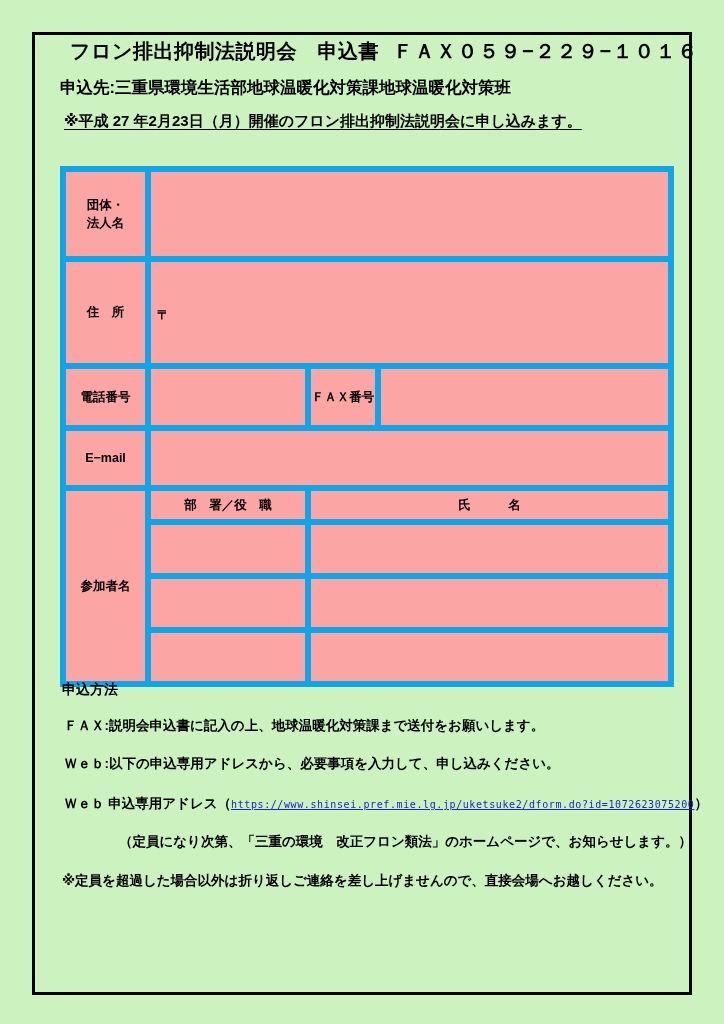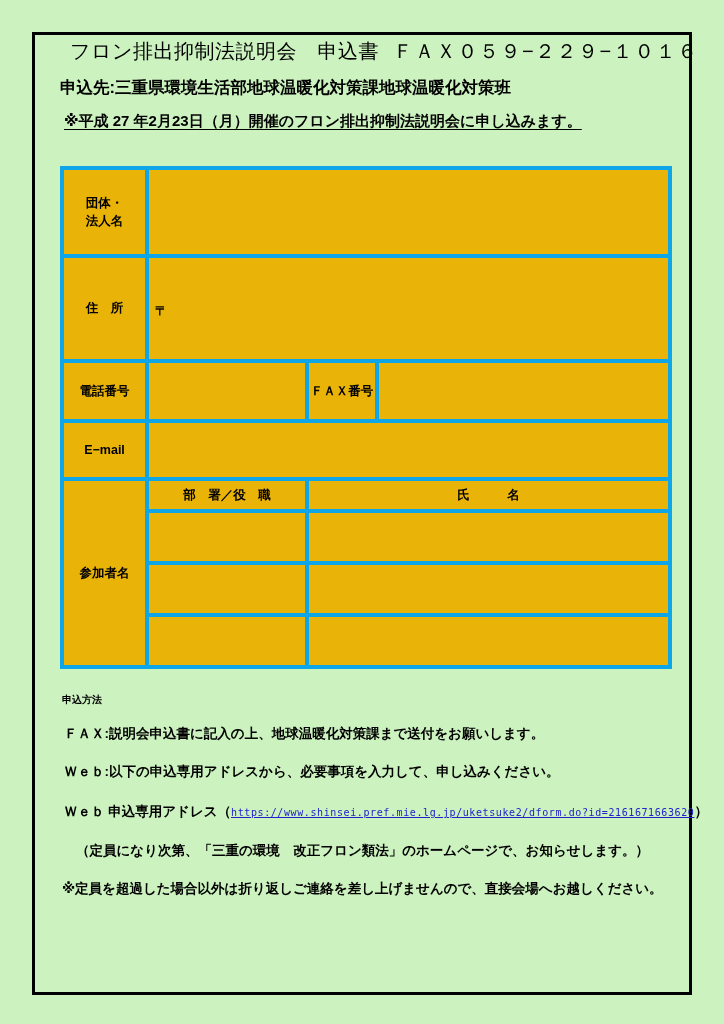--- a/index.html
+++ b/index.html
@@ -30,21 +30,21 @@
   
   #content {
     position: absolute;
     left: 52px;
     top: 36px;
     width: 628px;
   }
 
   .title-line {
     font-size: 20px;
-    font-weight: normal;
+    font-weight: bold;
     letter-spacing: 0.5px;
     white-space: nowrap;
     margin: 0 0 4px 0;
     padding-left: 18px;
     height: 30px;
     line-height: 30px;
   }
   .title-line .fax-no {
     letter-spacing: 1.5px;
     margin-left: 14px;
@@ -79,22 +79,22 @@
     position: absolute;
     left: 60px;
     top: 166px;
     width: 608px;
     border-collapse: collapse;
     background: #fff;
     border: 3px solid #000;
     table-layout: fixed;
   }
   #form-table td {
-    border: 4px solid #0ea5e9;
-    background: #eab308;
+    border: 6px solid #0ea5e9;
+    background: #fca5a5;
     padding: 0;
     font-size: 12.5px;
     font-weight: bold;
     vertical-align: middle;
   }
   .lbl {
     text-align: center;
     white-space: nowrap;
     line-height: 1.45;
   }
@@ -118,26 +118,26 @@
     top: 668px;
     width: 640px;
   }
   .f-line {
     font-size: 14px;
     font-weight: bold;
     white-space: nowrap;
     line-height: 1.2;
   }
   .cap      { margin: 0 0 0 14px; letter-spacing: 1px; }
-  .how      { margin: 26px 0 0 10px; font-size: 10px; }
+  .how      { margin: 13px 0 0 10px; font-size: 14px; }
   .fax-how  { margin: 20px 12px 0 12px; font-size: 13.5px; }
   .web-how  { margin: 22px 0 18px 12px; font-size: 13.5px; }
   .web-addr { margin: 24px 0 0 12px; font-size: 13.5px; }
   .note1    { margin: 30px 0 0 10px; font-size: 13.5px; }
-  .note2    { margin: 22px 0 0 24px; font-size: 13.5px; }
+  .note2    { margin: 22px 0 0 24px; font-size: 13.5px; text-align: right; }
   .note3    { margin: 22px 0 14px 10px; font-size: 13.5px; }
 
   .url {
     font-family: "DejaVu Sans Mono", "Liberation Mono", monospace;
     font-size: 10px;
     font-weight: normal;
     color: #2222cc;
     text-decoration: underline;
     letter-spacing: 0.6px;
   }
@@ -218,18 +218,18 @@
 
 <div id="footer">
 
   <div class="f-line how">申込方法</div>
 
   <div class="f-line fax-how">ＦＡＸ:説明会申込書に記入の上、地球温暖化対策課まで送付をお願いします。</div>
 
   <div class="f-line web-how">Ｗｅｂ:以下の申込専用アドレスから、必要事項を入力して、申し込みください。</div>
 
   <div class="f-line web-addr">
-    <span>Ｗｅｂ 申込専用アドレス（</span><span class="url">https://www.shinsei.pref.mie.lg.jp/uketsuke2/dform.do?id=2161671663620</span><span>）</span>
+    <span>Ｗｅｂ 申込専用アドレス（</span><span class="url">https://www.shinsei.pref.mie.lg.jp/uketsuke2/dform.do?id=1072623075200</span><span>）</span>
   </div>
 
   <div class="f-line note2">（定員になり次第、「三重の環境　改正フロン類法」のホームページで、お知らせします。）</div>
   <div class="f-line note3">※定員を超過した場合以外は折り返しご連絡を差し上げませんので、直接会場へお越しください。</div>
 </div>
 
 </body></html>

